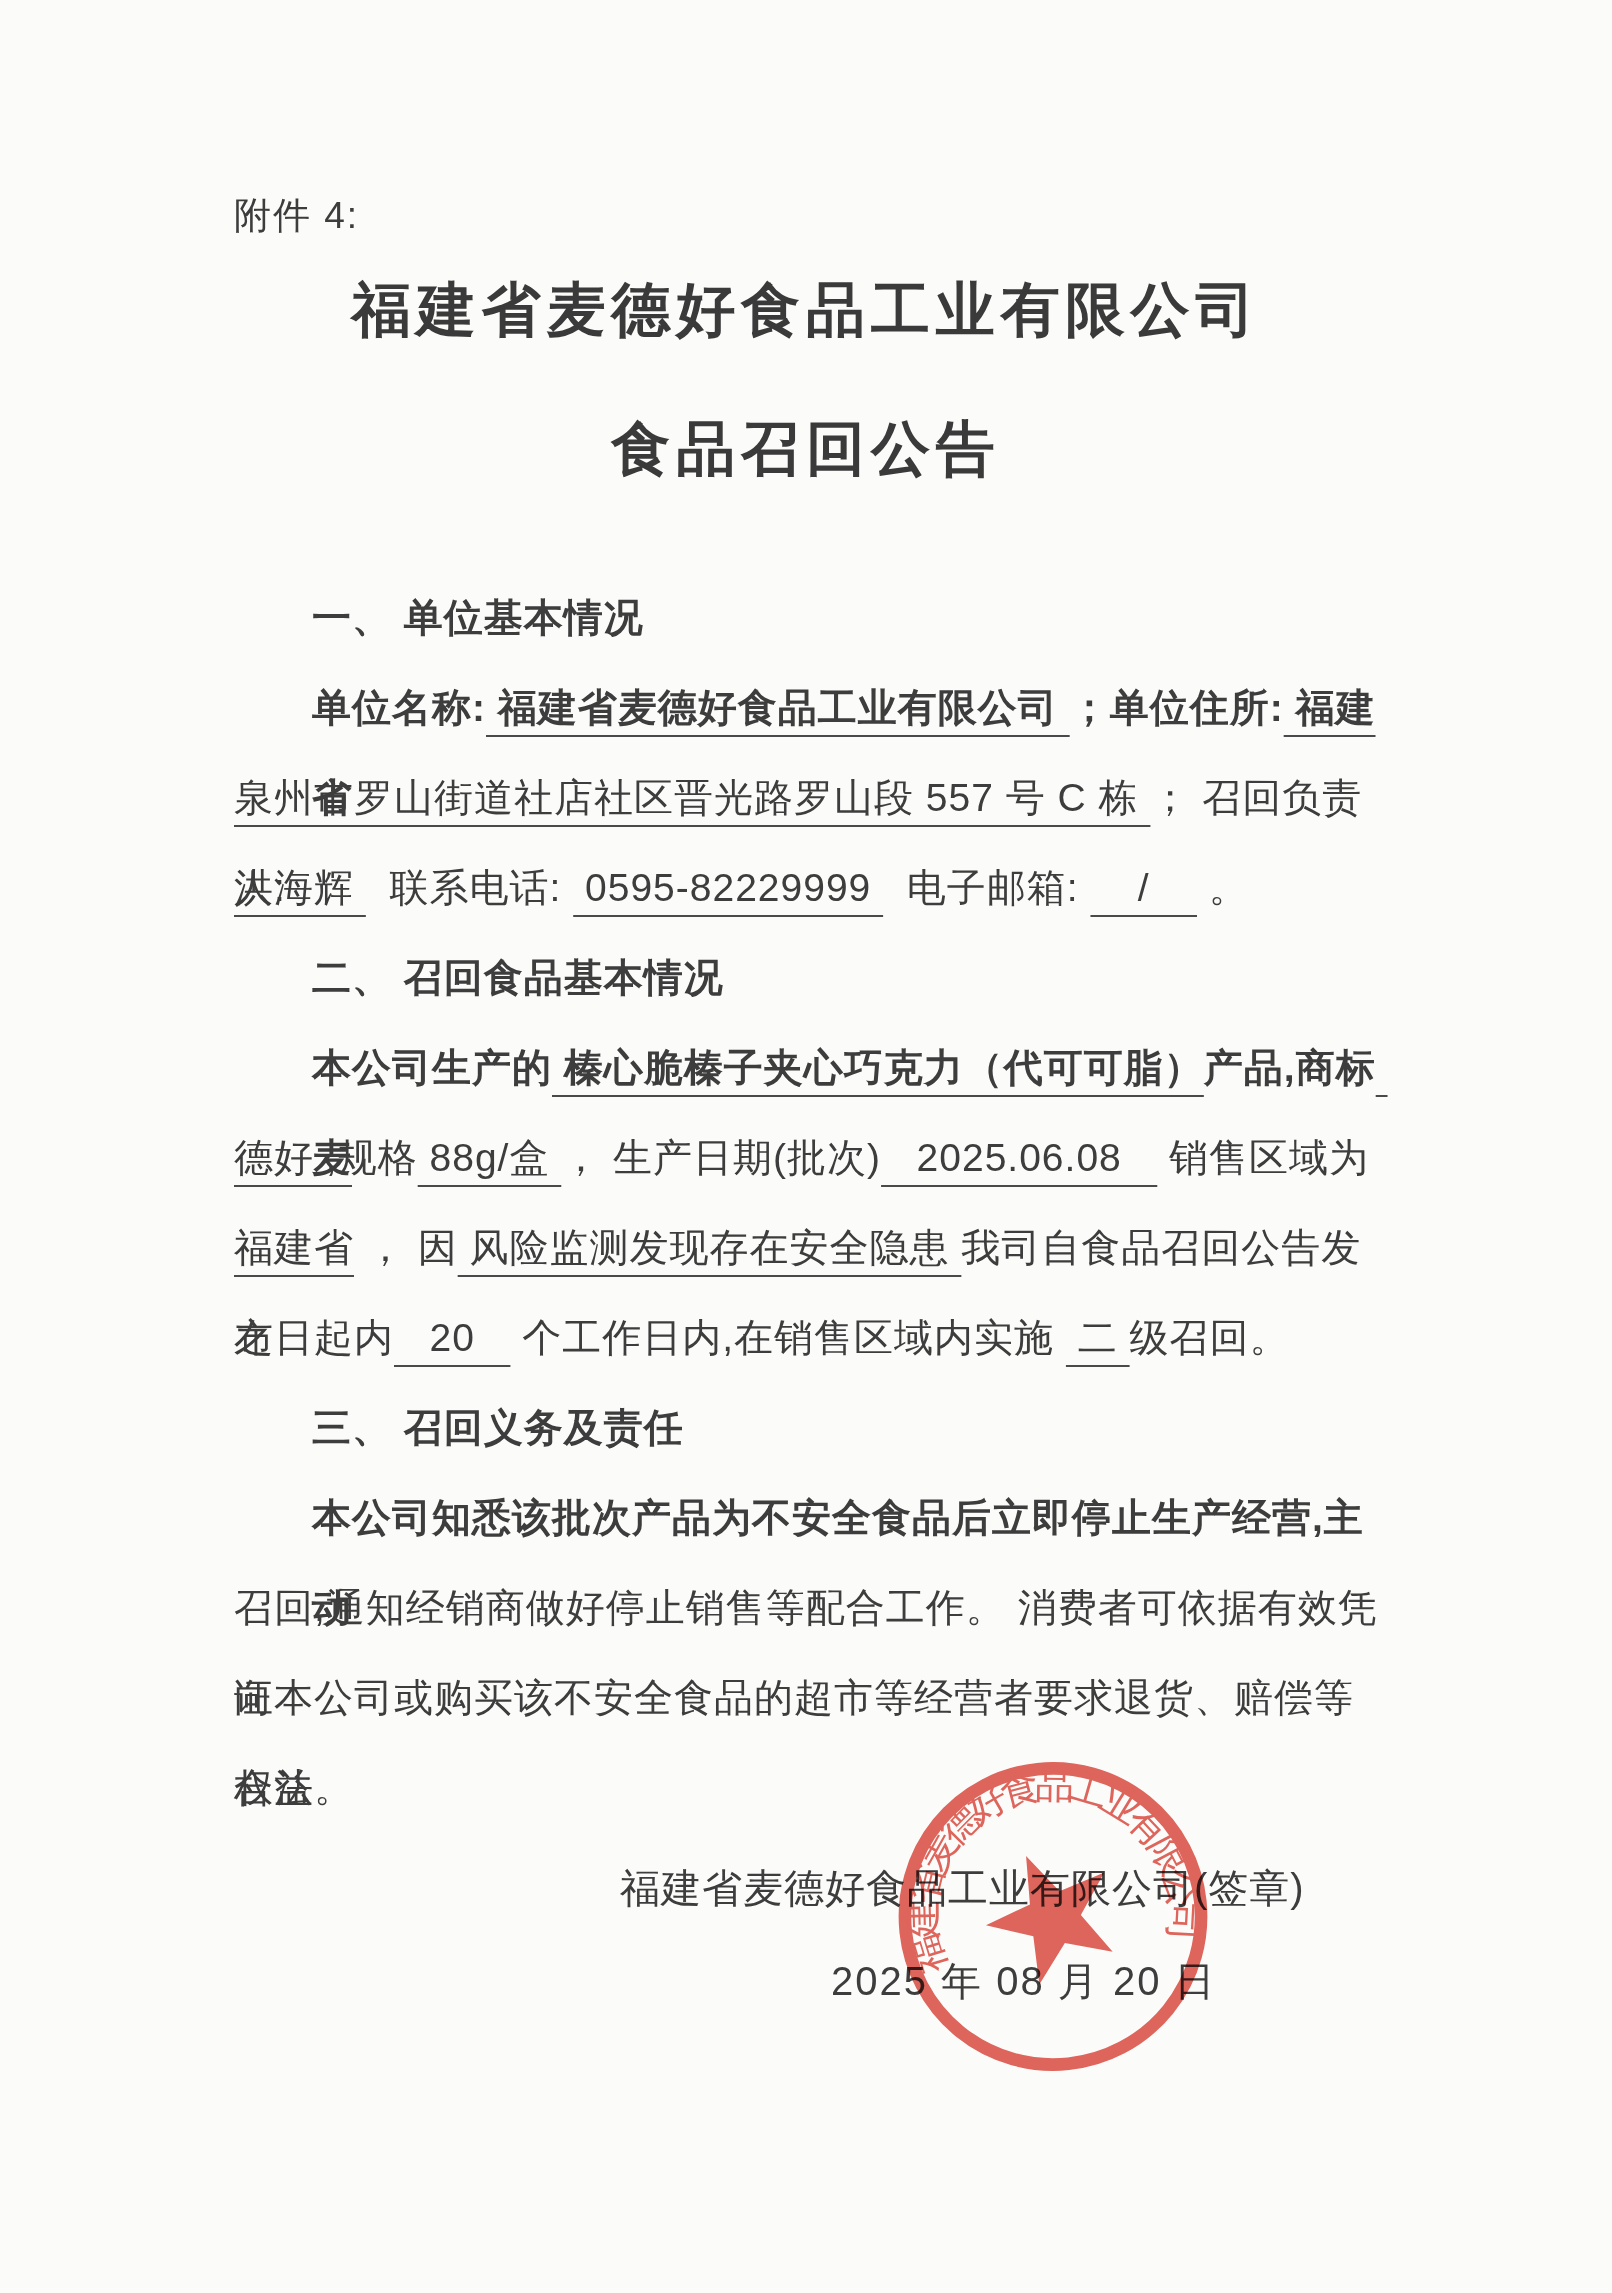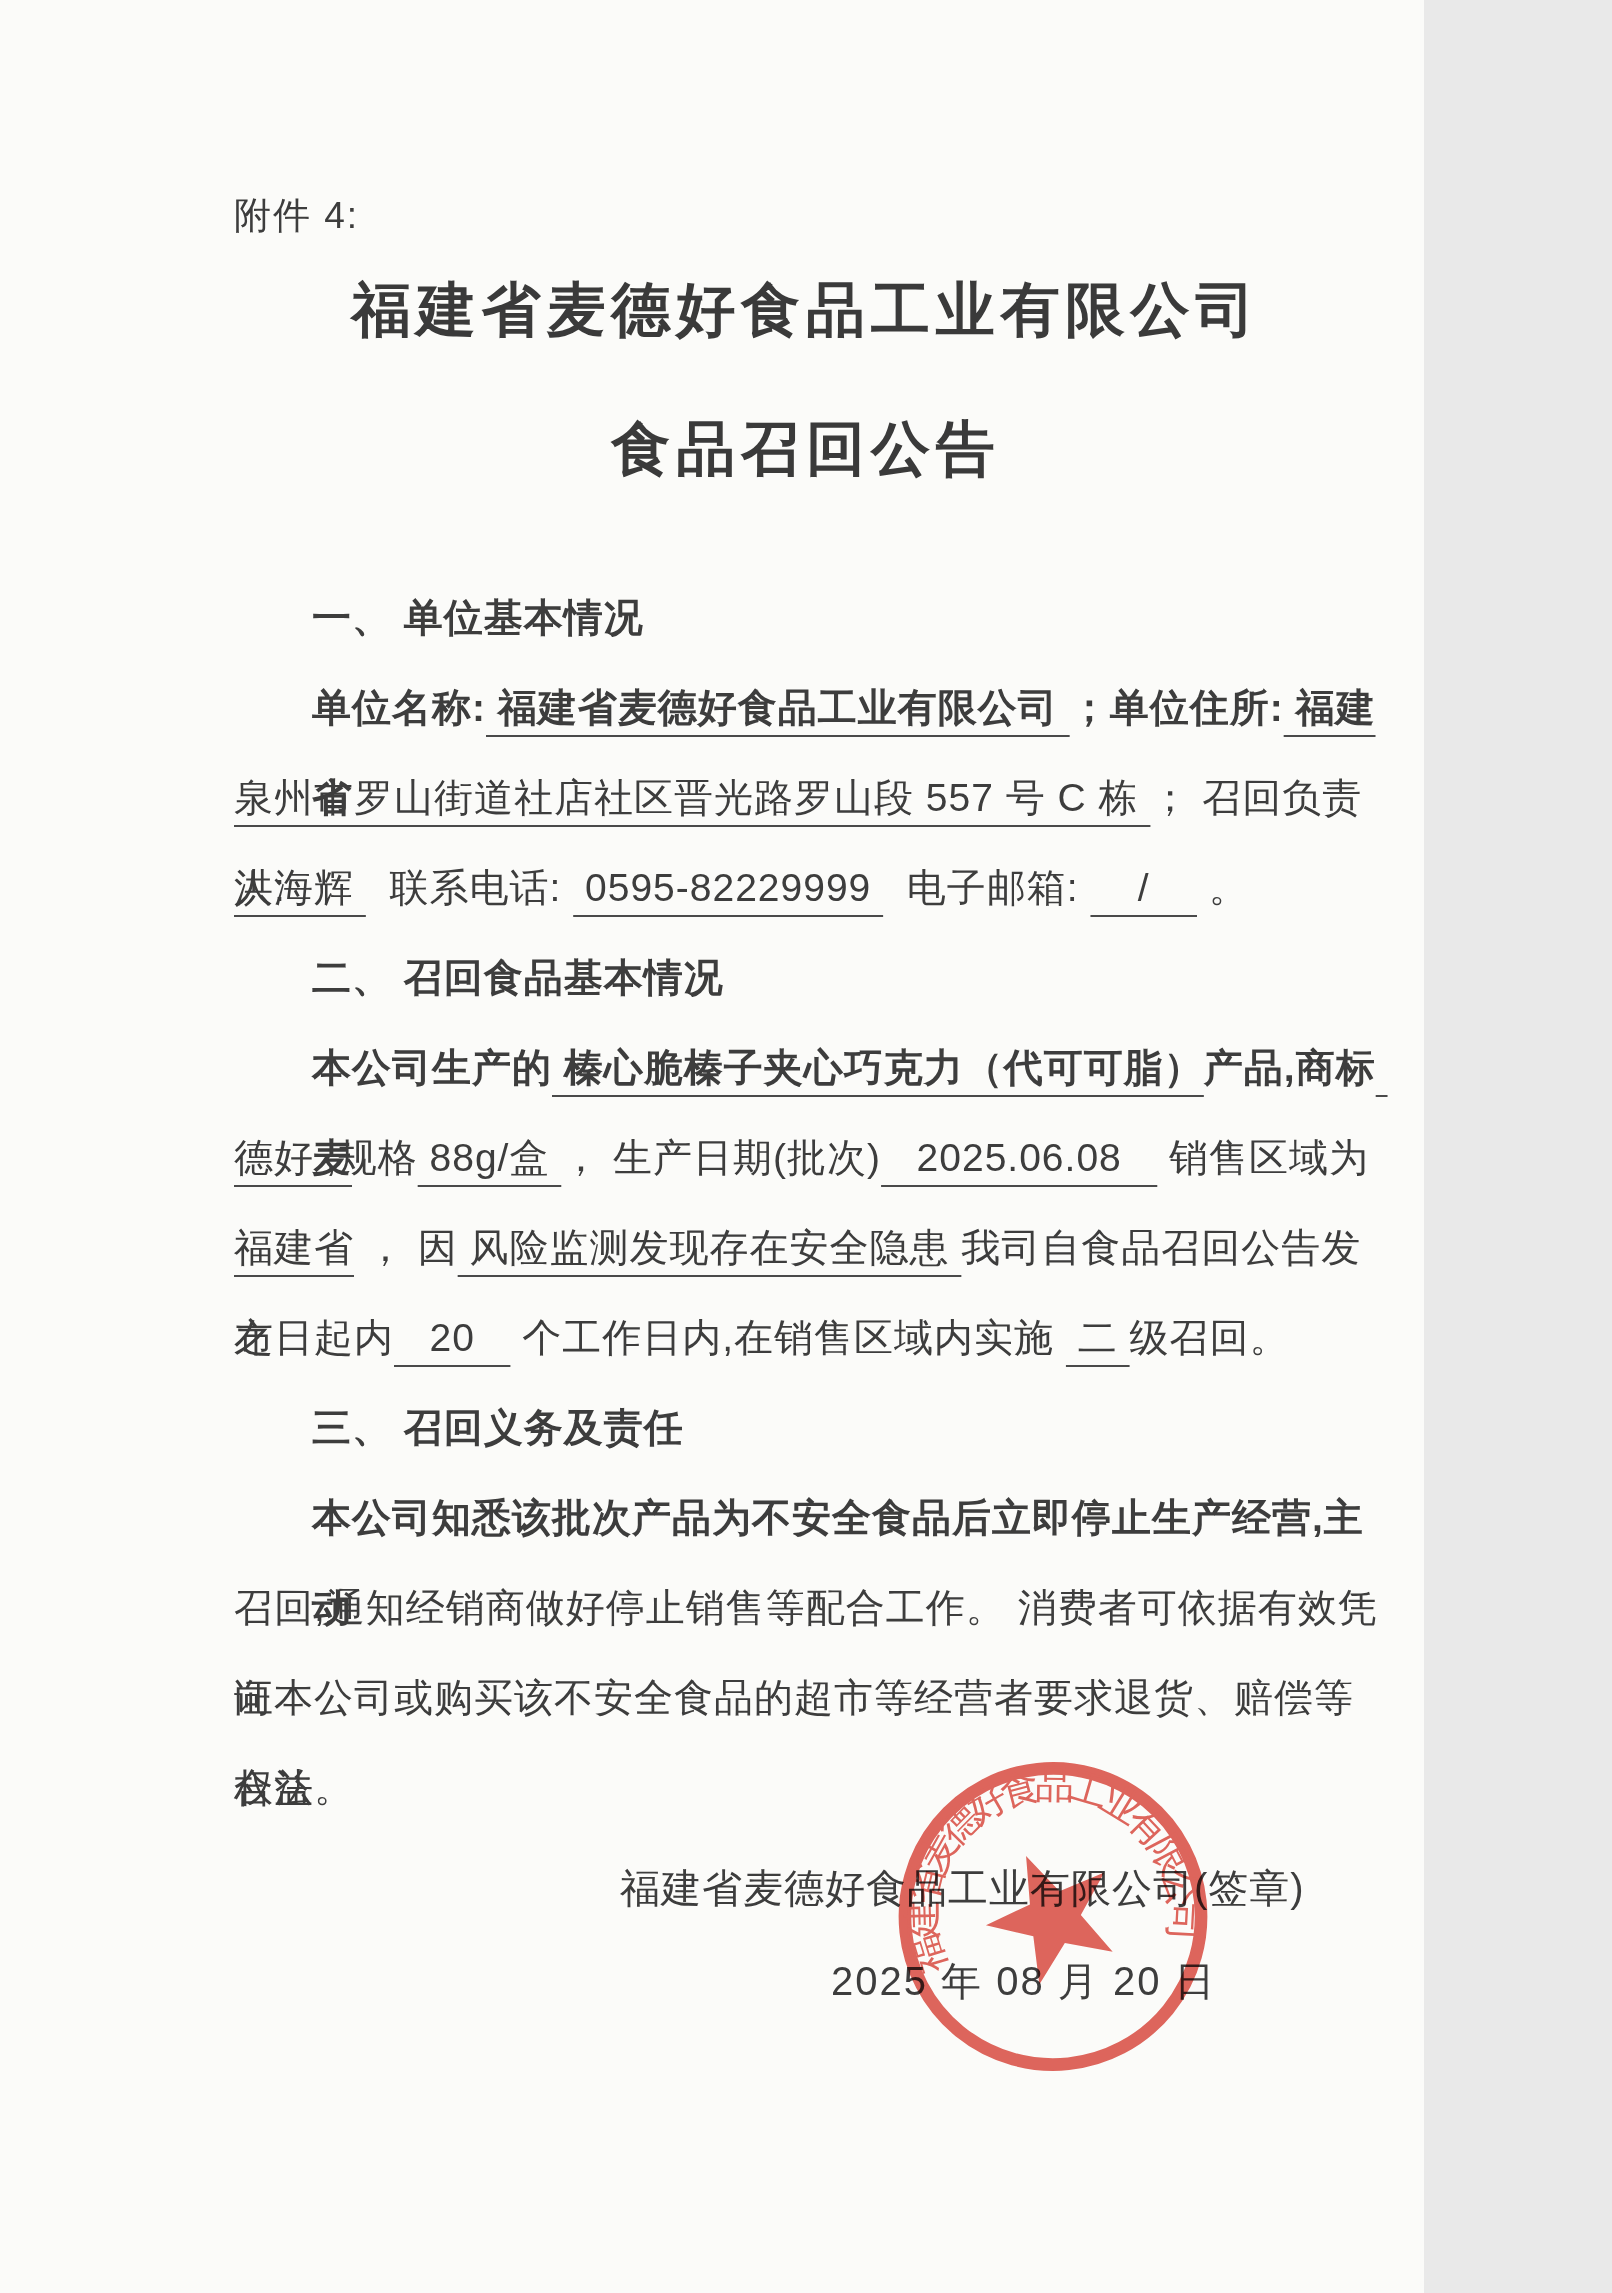--- a/index.html
+++ b/index.html
@@ -3,21 +3,21 @@
 <meta charset="utf-8">
 <style>
   html, body { margin: 0; padding: 0; }
   body {
     width: 1612px; height: 2294px;
     background: #e9e9e9;
     font-family: "Liberation Sans", "DejaVu Sans", sans-serif;
   }
   .page {
     position: relative;
-    width: 1424px; height: 2294px;
+    width: 1612px; height: 2294px;
     background: #fbfbf9;
     overflow: hidden;
     color: #3d3d3d;
   }
   .attachment {
     position: absolute; left: 234px; top: 191px;
     font-size: 37px; letter-spacing: 2px;
   }
   .title {
     position: absolute; left: 0; width: 1612px;

